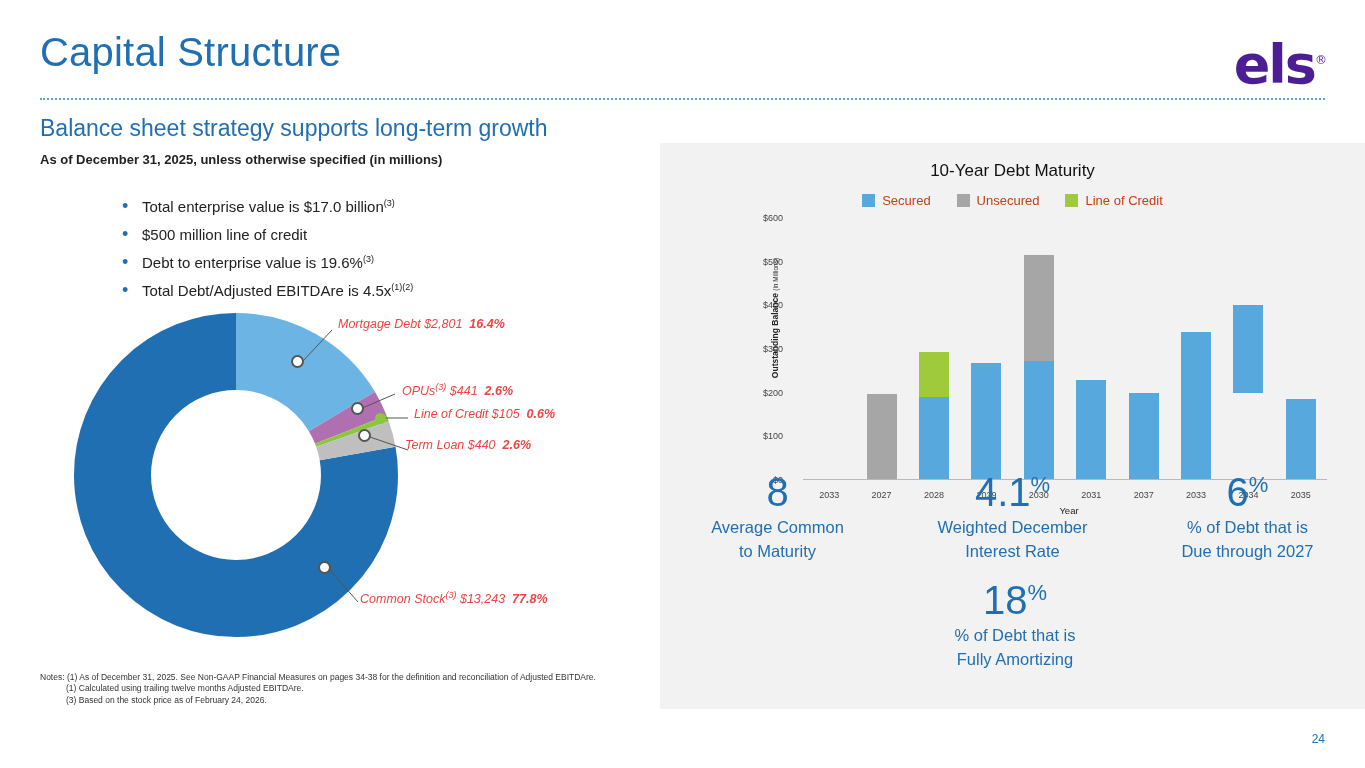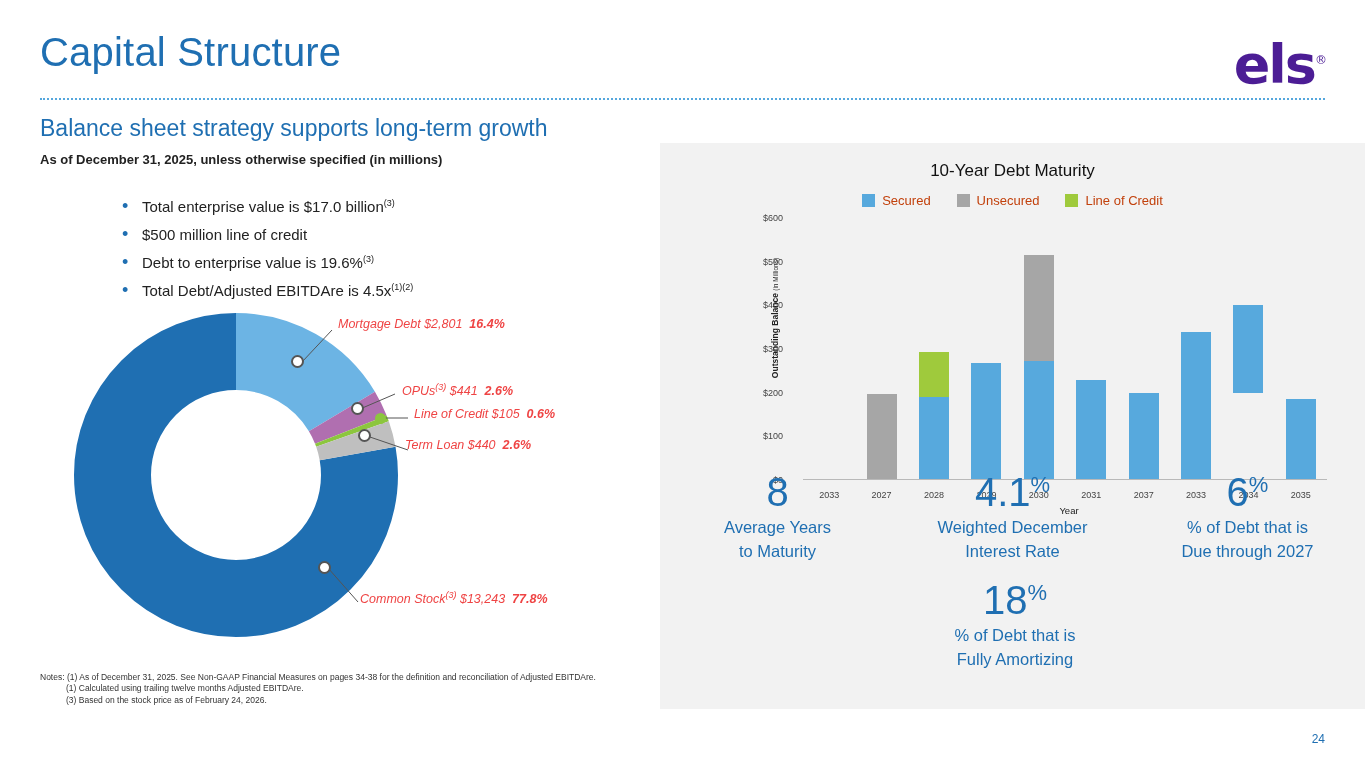--- a/index.html
+++ b/index.html
@@ -236,21 +236,21 @@
           </div>
         </div>
       <div class="axis-x"></div>
       <div class="xaxis-title">Year</div>
     </div>
   </div>
 
   <div class="stats-row" style="top:320px;">
     <div class="stat">
       <div class="num"><span>8</span><span class="pct"></span></div>
-      <div class="lbl">Average Years</div>
+      <div class="lbl">Average Common</div>
       <div class="lbl">to Maturity</div>
     </div>
     <div class="stat">
       <div class="num"><span>4.1</span><span class="pct">%</span></div>
       <div class="lbl">Weighted December</div>
       <div class="lbl">Interest Rate</div>
     </div>
     <div class="stat">
       <div class="num"><span>6</span><span class="pct">%</span></div>
       <div class="lbl">% of Debt that is</div>

